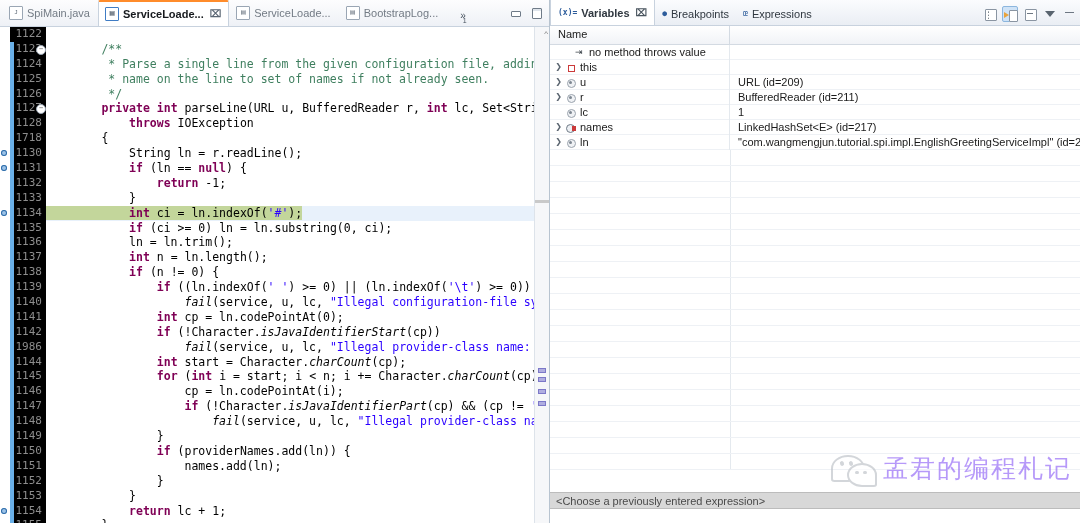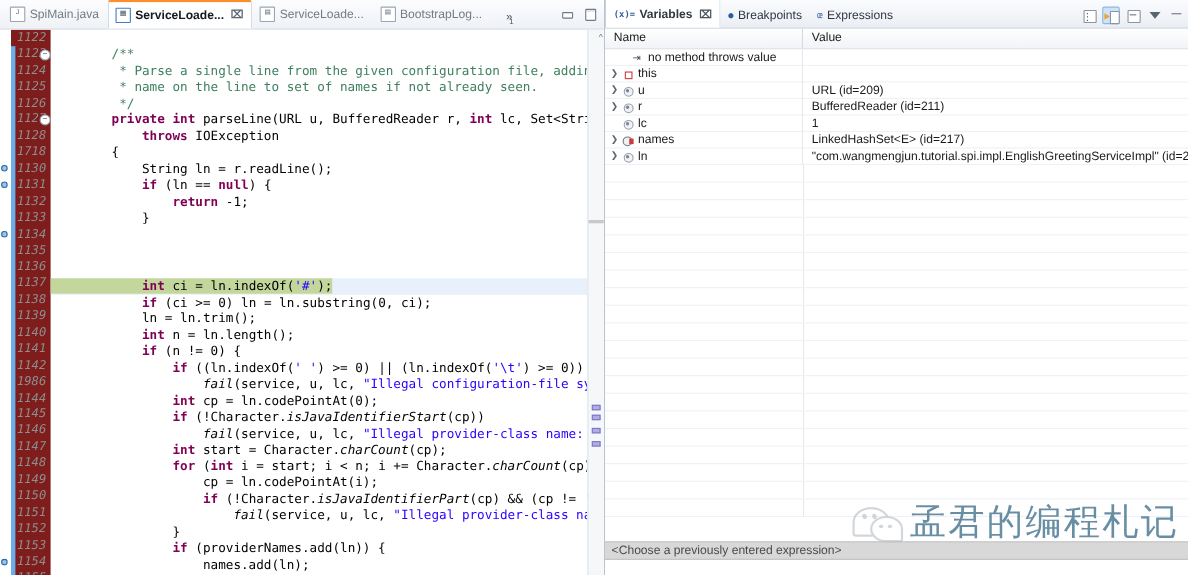--- a/index.html
+++ b/index.html
@@ -124,46 +124,45 @@
   }
   .brkgutter {
     width: 10px;
     background: #ffffff;
     flex: 0 0 10px;
     position: relative;
   }
   .gutter {
     flex: 0 0 36px;
     width: 36px;
-    background: #7f1d1d;
+    background: #000000;
     text-align: right;
     padding-right: 4px;
     box-sizing: border-box;
     color: #8d8d8d;
     font-family: "DejaVu Sans Mono", monospace;
     font-size: 11px;
     position: relative;
-    font-style: italic;
   }
   .changebar {
     position: absolute;
     left: 0px; top: 0; width: 4px;
     background: #6ab0e8;
   }
   .codelines {
     flex: 1;
     position: relative;
     font-family: "DejaVu Sans Mono", monospace;
     font-size: 11.5px;
     white-space: pre;
     overflow: hidden;
     color: #000000;
   }
   .ln { height: 14.9px; line-height: 14.9px; position: relative; }
-  .ln.cur { background: #e8f1fb; margin-top: 47px; }
+  .ln.cur { background: #e8f1fb; }
   .ln.cur .hl { background: #c3d69b; }
   .gl { height: 14.9px; line-height: 14.9px; position: relative; }
   .gl .fold {
     position: absolute; left: 1px; top: 3px;
     width: 8px; height: 8px;
     border: 1px solid #9aa6b4;
     border-radius: 50%;
     font-size: 7px; line-height: 7px; text-align: center;
     color: #555; background: #fff;
   }
@@ -427,22 +426,22 @@
     background: #ffffff;
   }
   .wm-b2 .e1, .wm-b2 .e2 {
     position: absolute; width: 3.5px; height: 3.5px;
     border-radius: 50%; background: #b9bec4;
   }
   .wm-b2 .e1 { left: 6px; top: 6px; }
   .wm-b2 .e2 { left: 14px; top: 6px; }
   .wm-text {
     font-family: "DejaVu Sans", sans-serif;
-    font-size: 33px;
-    color: #0c4a6e;
+    font-size: 25px;
+    color: #8b5cf6;
     letter-spacing: 2px;
     white-space: nowrap;
     text-align: center;
   }
 </style>
 </head>
 <body>
 
 <div id="app">
 
@@ -606,21 +605,20 @@
           <span class="tri"></span>
         </div>
         <div class="tbtn">
           <span class="bar1" style="top:6px;"></span>
         </div>
       </div>
     </div>
 
     <div class="vheader">
       <div class="hcol hc-name">Name</div>
-      <div class="hcol hc-val">Value</div>
     </div>
 
     <div class="vtable" id="vtable">
         <div class="vrow">
           <div class="vcell-name" style="padding-left: 13px;">
             <span class="twisty"></span>
             <span class="vicon ret">⇥</span>
             <span>no method throws value</span>
           </div>
           <div class="vcell-val"></div>

